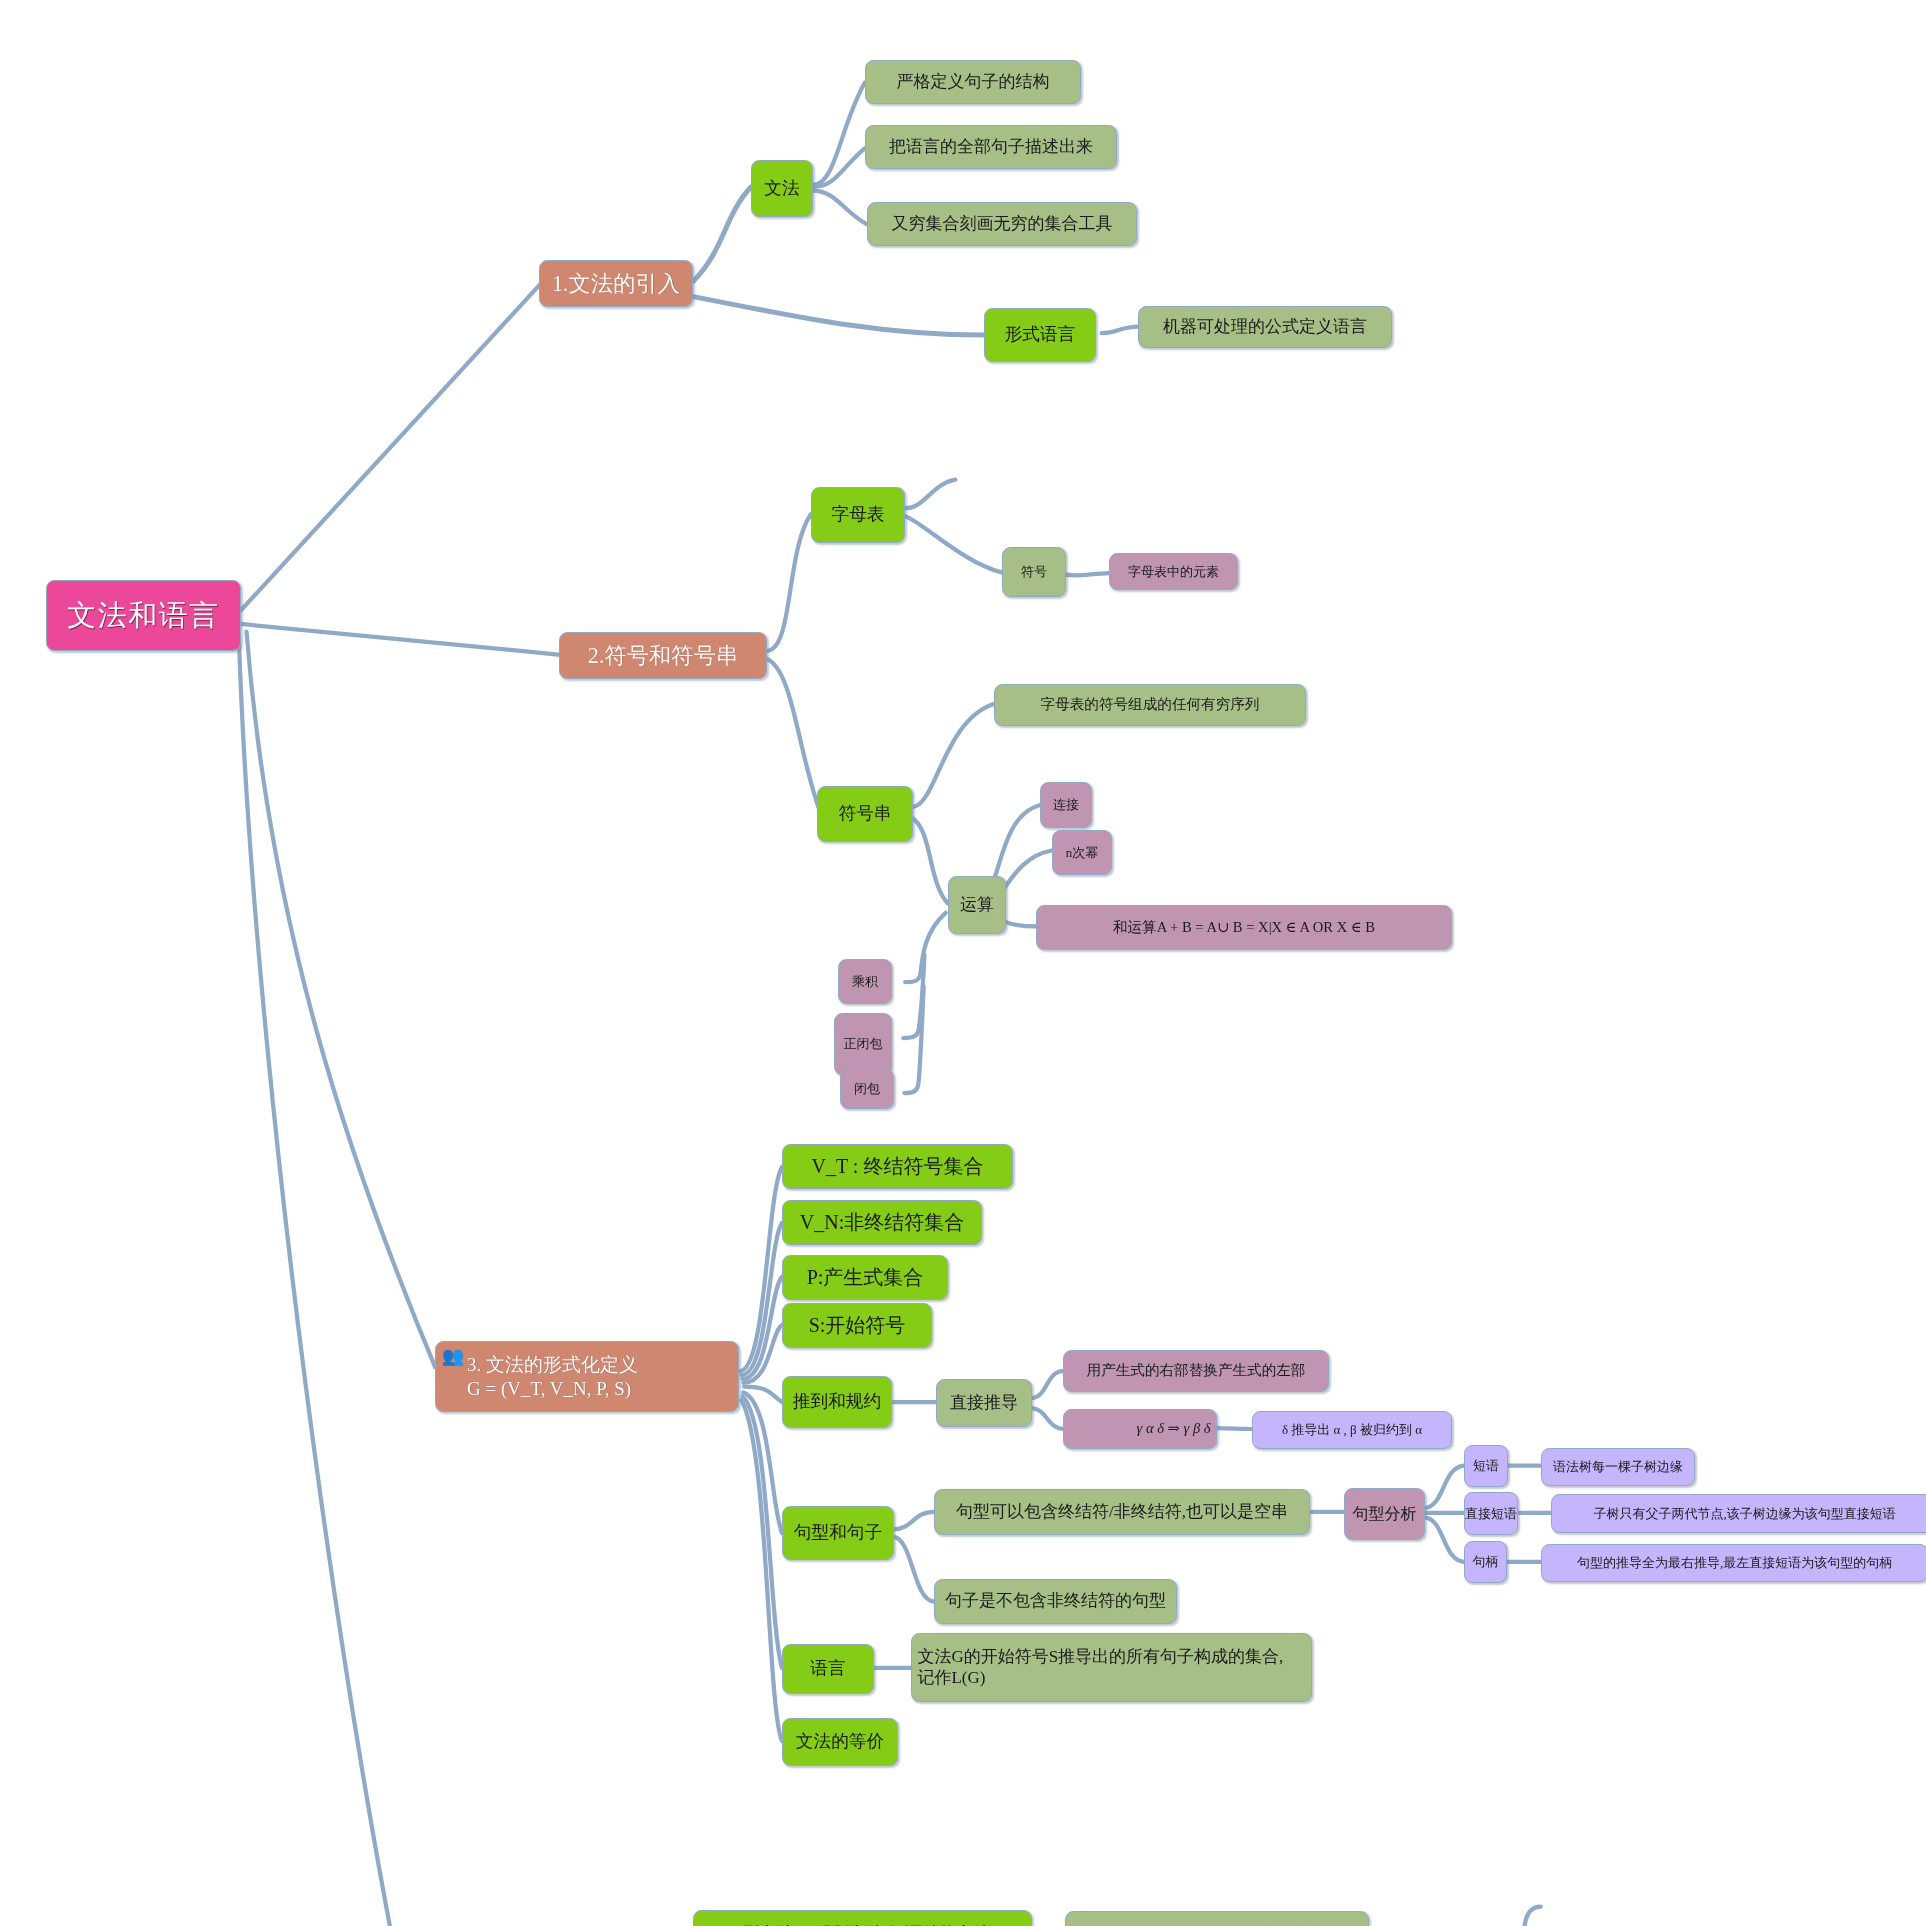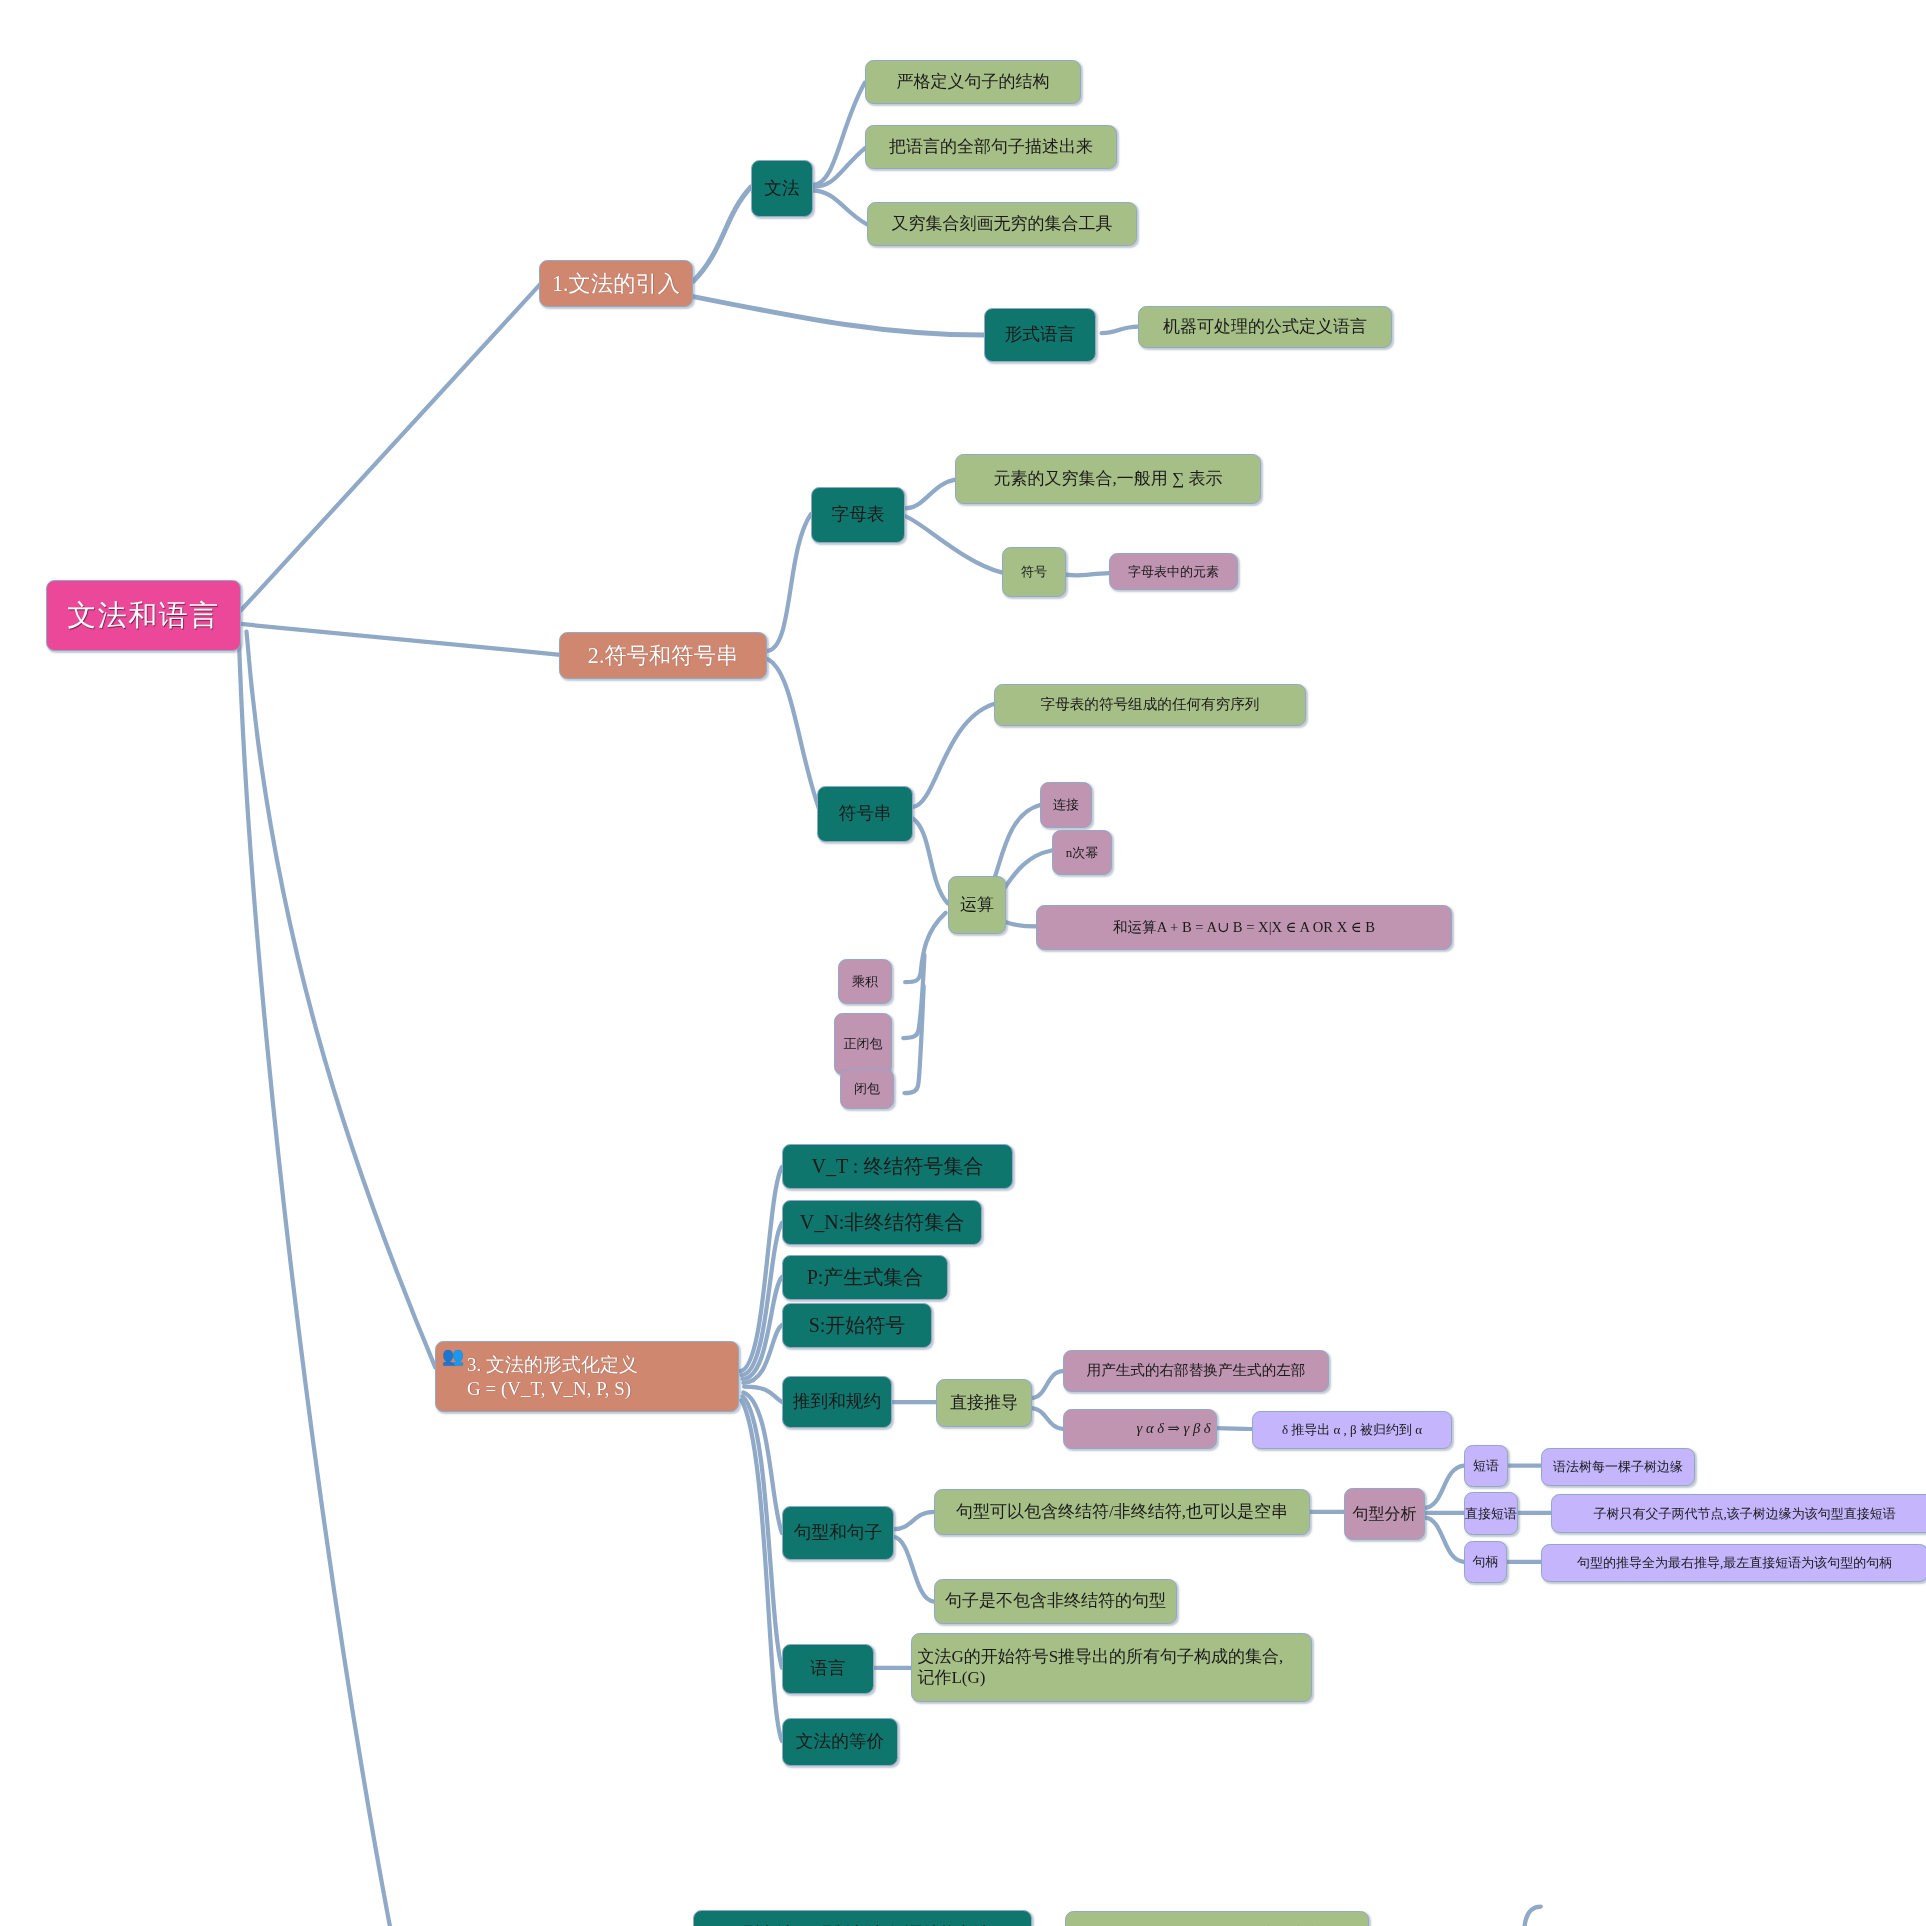--- a/index.html
+++ b/index.html
@@ -43,21 +43,21 @@
     letter-spacing: 1.5px;
     text-shadow: 0.8px 0.8px 0.8px rgba(0,0,0,0.55);
   }
   .lvl1 {
     background: #d08770;
     color: #ffffff;
     font-size: 22.3px;
     text-shadow: 0.4px 0.4px 0.8px rgba(0,0,0,0.35);
   }
   .lvl1.multi { justify-content: flex-start; text-align: left; }
-  .orange  { background: #0f766e; font-size: 17.7px; }
+  .orange  { background: #84cc16; font-size: 17.7px; }
   .green   { background: #a6bf87; font-size: 17px; }
   .purple  { background: #bf95b2; font-size: 16px; }
   .blue    { background: #c4b5fd; font-size: 15.4px; }
   .tiny    { font-size: 13px; }
   .sm      { font-size: 14.6px; }
   .md      { font-size: 17px; }
   .lg      { font-size: 20px; }
   .mathy   { font-family: "Liberation Serif", "DejaVu Serif", serif; font-style: normal; }
   .italicgreek { font-style: italic; }
   .people-icon {
@@ -216,23 +216,20 @@
     <span>机器可处理的公式定义语言</span>
   </div>
 
   <div class="node lvl1" style="left:559px; top:632px; width:208px; height:47px;">
     <span>2.符号和符号串</span>
   </div>
 
   <div class="node orange" style="left:811px; top:487px; width:94px; height:56px;">
     <span>字母表</span>
   </div>
-  <div class="node green" style="left:955px; top:454px; width:306px; height:50px;">
-    <span>元素的又穷集合,一般用 ∑ 表示</span>
-  </div>
   <div class="node green tiny" style="left:1002px; top:547px; width:64px; height:50px;">
     <span>符号</span>
   </div>
   <div class="node purple tiny" style="left:1109px; top:553px; width:129px; height:37px;">
     <span>字母表中的元素</span>
   </div>
 
   <div class="node orange" style="left:817px; top:786px; width:96px; height:56px;">
     <span>符号串</span>
   </div>

